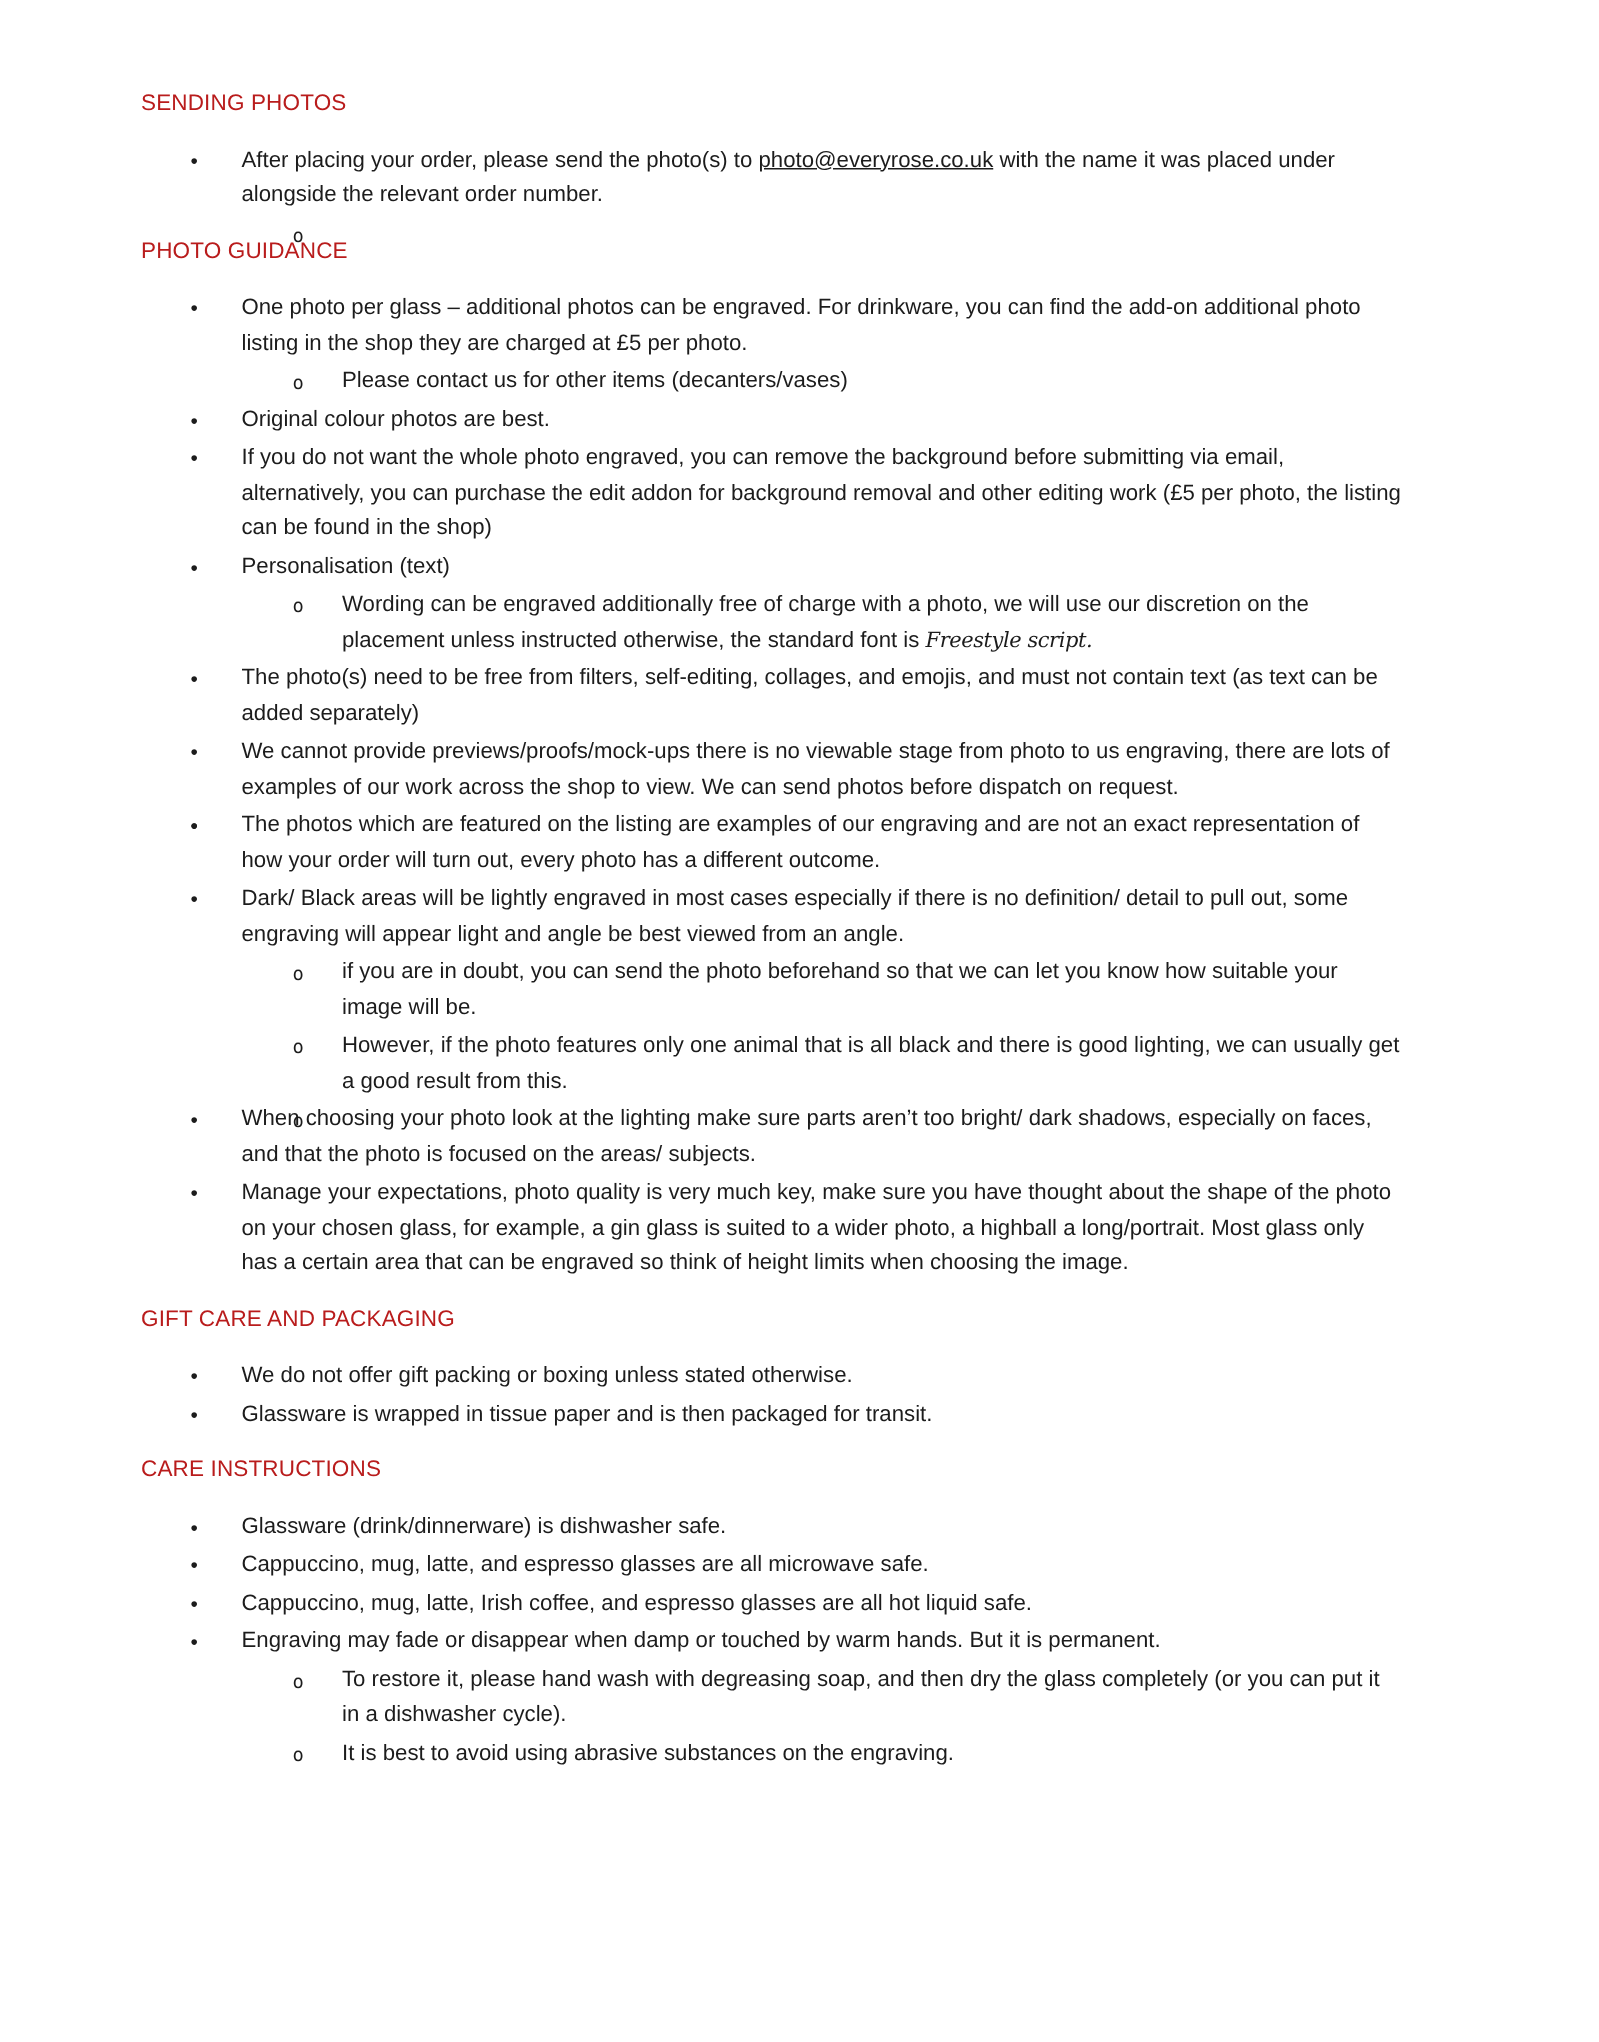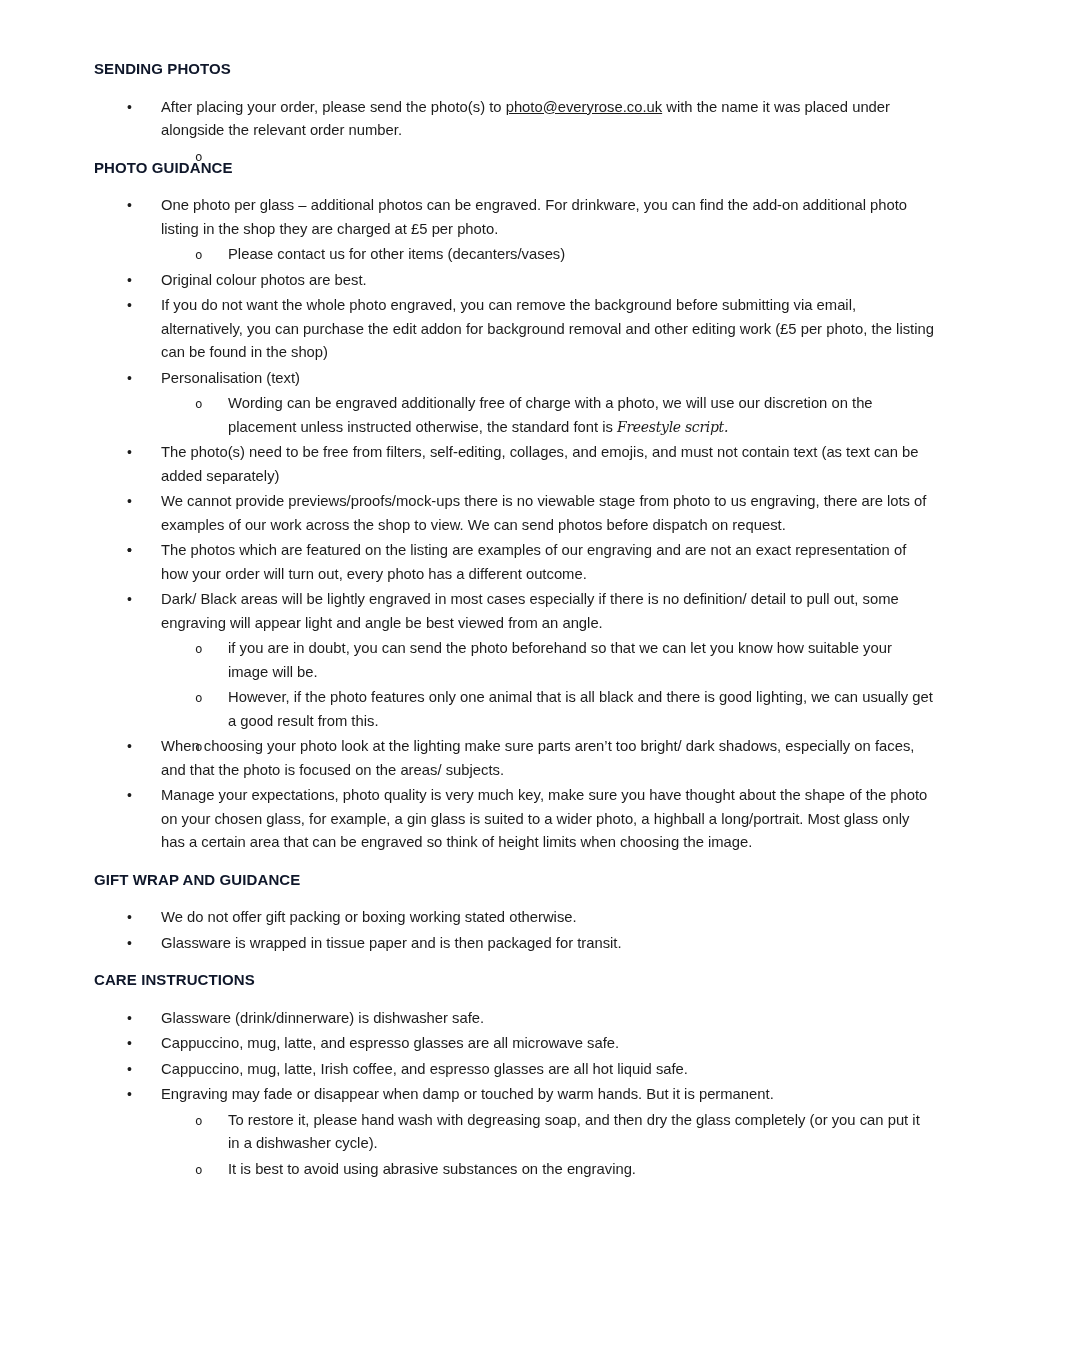--- a/index.html
+++ b/index.html
@@ -14,23 +14,23 @@
     background: #ffffff;
     box-sizing: border-box;
     padding: 57px 132px 40px 94px;
     font-family: "Liberation Sans", sans-serif;
     font-size: 14.8px;
     line-height: 23.5px;
     color: #1c1c1c;
     overflow: hidden;
   }
   .heading {
-    font-weight: 700;
+    font-weight: 400;
     font-size: 15px;
-    color: #0f172a;
+    color: #b91c1c;
     letter-spacing: 0.1px;
     margin: 13px 0 15px 0;
   }
   .page > .heading:first-child {
     margin-top: 0;
   }
   .list {
     margin: 0 0 0 0;
   }
   .item {
@@ -87,23 +87,23 @@
       <div class="item lvl1"><span class="marker m1">•</span><span class="txt"><span class="seg-plain">We cannot provide previews/proofs/mock-ups there is no viewable stage from photo to us engraving, there are lots of examples of our work across the shop to view. We can send photos before dispatch on request.</span></span></div>
       <div class="item lvl1"><span class="marker m1">•</span></div>
       <div class="item lvl1"><span class="marker m1">•</span><span class="txt"><span class="seg-plain">The photos which are featured on the listing are examples of our engraving and are not an exact representation of how your order will turn out, every photo has a different outcome.</span></span></div>
       <div class="item lvl1"><span class="marker m1">•</span><span class="txt"><span class="seg-plain">Dark/ Black areas will be lightly engraved in most cases especially if there is no definition/ detail to pull out, some engraving will appear light and angle be best viewed from an angle.</span></span></div>
       <div class="item lvl2"><span class="marker m2">o</span><span class="txt"><span class="seg-plain">if you are in doubt, you can send the photo beforehand so that we can let you know how suitable your image will be.</span></span></div>
       <div class="item lvl2"><span class="marker m2">o</span><span class="txt"><span class="seg-plain">However, if the photo features only one animal that is all black and there is good lighting, we can usually get a good result from this.</span></span></div>
       <div class="item lvl2"><span class="marker m2">o</span></div>
       <div class="item lvl1"><span class="marker m1">•</span><span class="txt"><span class="seg-plain">When choosing your photo look at the lighting make sure parts aren’t too bright/ dark shadows, especially on faces, and that the photo is focused on the areas/ subjects.</span></span></div>
       <div class="item lvl1"><span class="marker m1">•</span><span class="txt"><span class="seg-plain">Manage your expectations, photo quality is very much key, make sure you have thought about the shape of the photo on your chosen glass, for example, a gin glass is suited to a wider photo, a highball a long/portrait. Most glass only has a certain area that can be engraved so think of height limits when choosing the image.</span></span></div>
     </div>
-    <div class="heading">GIFT WRAP AND GUIDANCE</div>
+    <div class="heading">GIFT CARE AND PACKAGING</div>
     <div class="list">
-      <div class="item lvl1"><span class="marker m1">•</span><span class="txt"><span class="seg-plain">We do not offer gift packing or boxing working stated otherwise.</span></span></div>
+      <div class="item lvl1"><span class="marker m1">•</span><span class="txt"><span class="seg-plain">We do not offer gift packing or boxing unless stated otherwise.</span></span></div>
       <div class="item lvl1"><span class="marker m1">•</span><span class="txt"><span class="seg-plain">Glassware is wrapped in tissue paper and is then packaged for transit.</span></span></div>
     </div>
     <div class="heading">CARE INSTRUCTIONS</div>
     <div class="list">
       <div class="item lvl1"><span class="marker m1">•</span><span class="txt"><span class="seg-plain">Glassware (drink/dinnerware) is dishwasher safe.</span></span></div>
       <div class="item lvl1"><span class="marker m1">•</span><span class="txt"><span class="seg-plain">Cappuccino, mug, latte, and espresso glasses are all microwave safe.</span></span></div>
       <div class="item lvl1"><span class="marker m1">•</span><span class="txt"><span class="seg-plain">Cappuccino, mug, latte, Irish coffee, and espresso glasses are all hot liquid safe.</span></span></div>
       <div class="item lvl1"><span class="marker m1">•</span><span class="txt"><span class="seg-plain">Engraving may fade or disappear when damp or touched by warm hands. But it is permanent.</span></span></div>
       <div class="item lvl2"><span class="marker m2">o</span><span class="txt"><span class="seg-plain">To restore it, please hand wash with degreasing soap, and then dry the glass completely (or you can put it in a dishwasher cycle).</span></span></div>
       <div class="item lvl2"><span class="marker m2">o</span><span class="txt"><span class="seg-plain">It is best to avoid using abrasive substances on the engraving.</span></span></div>

